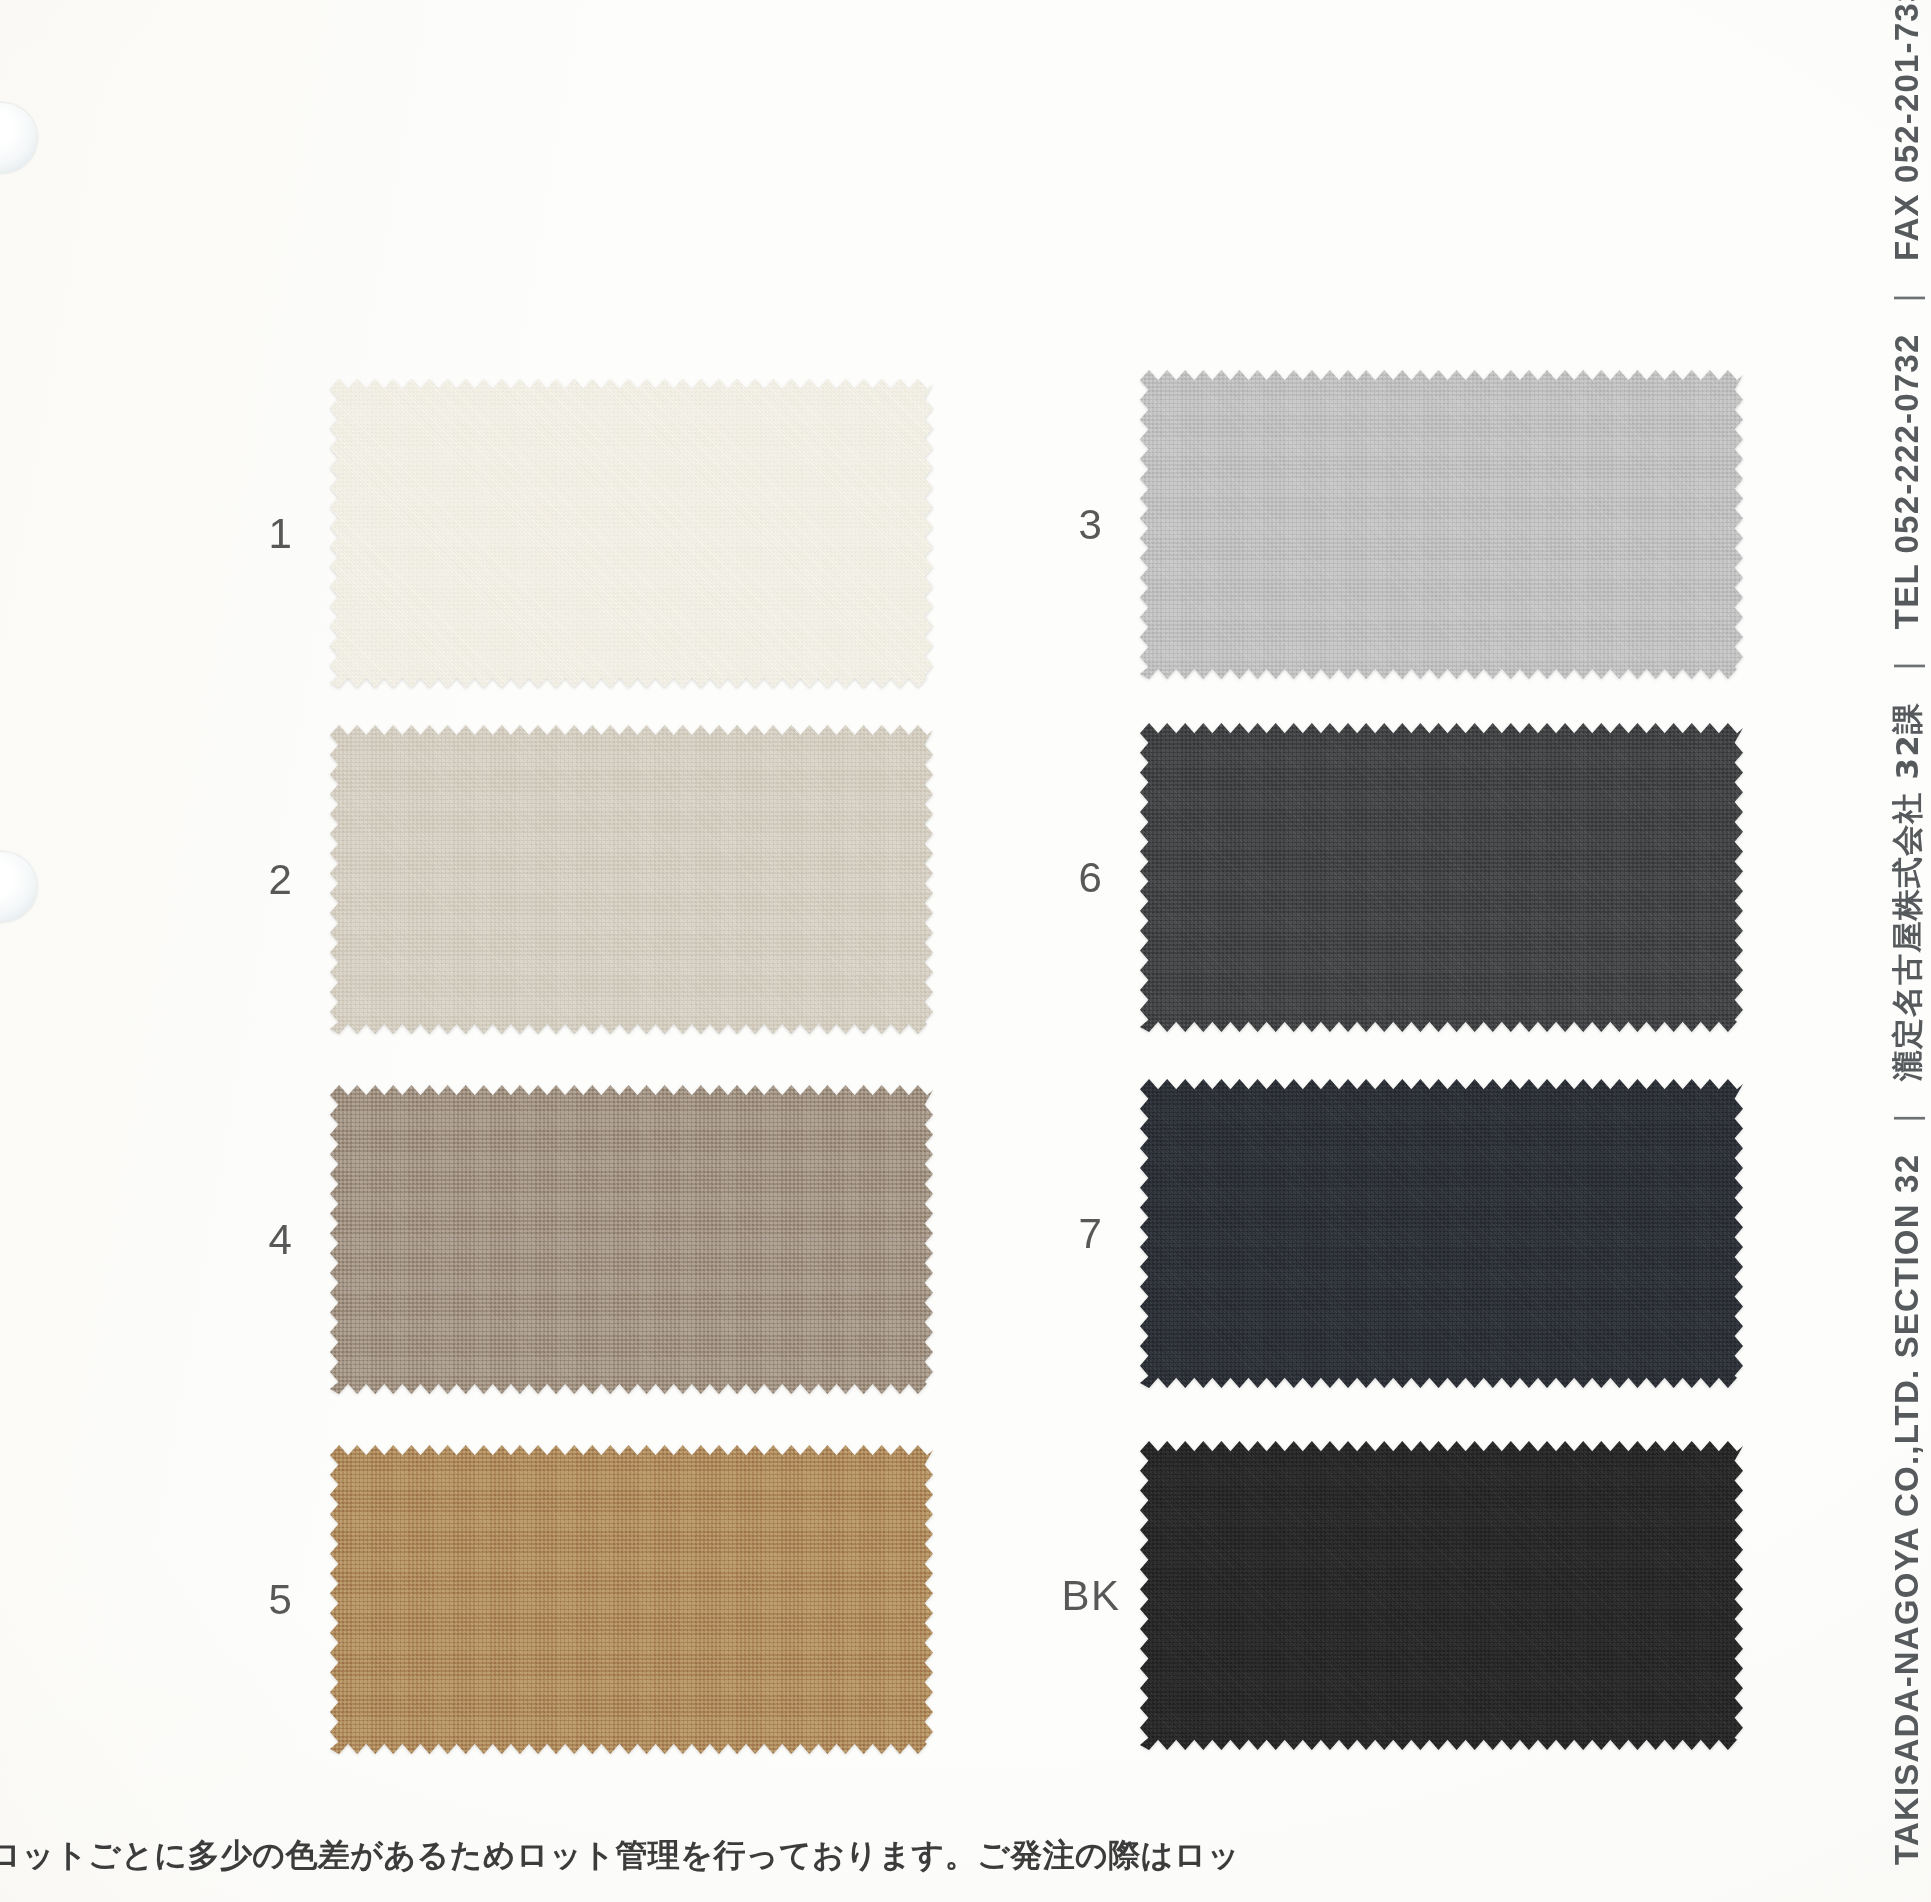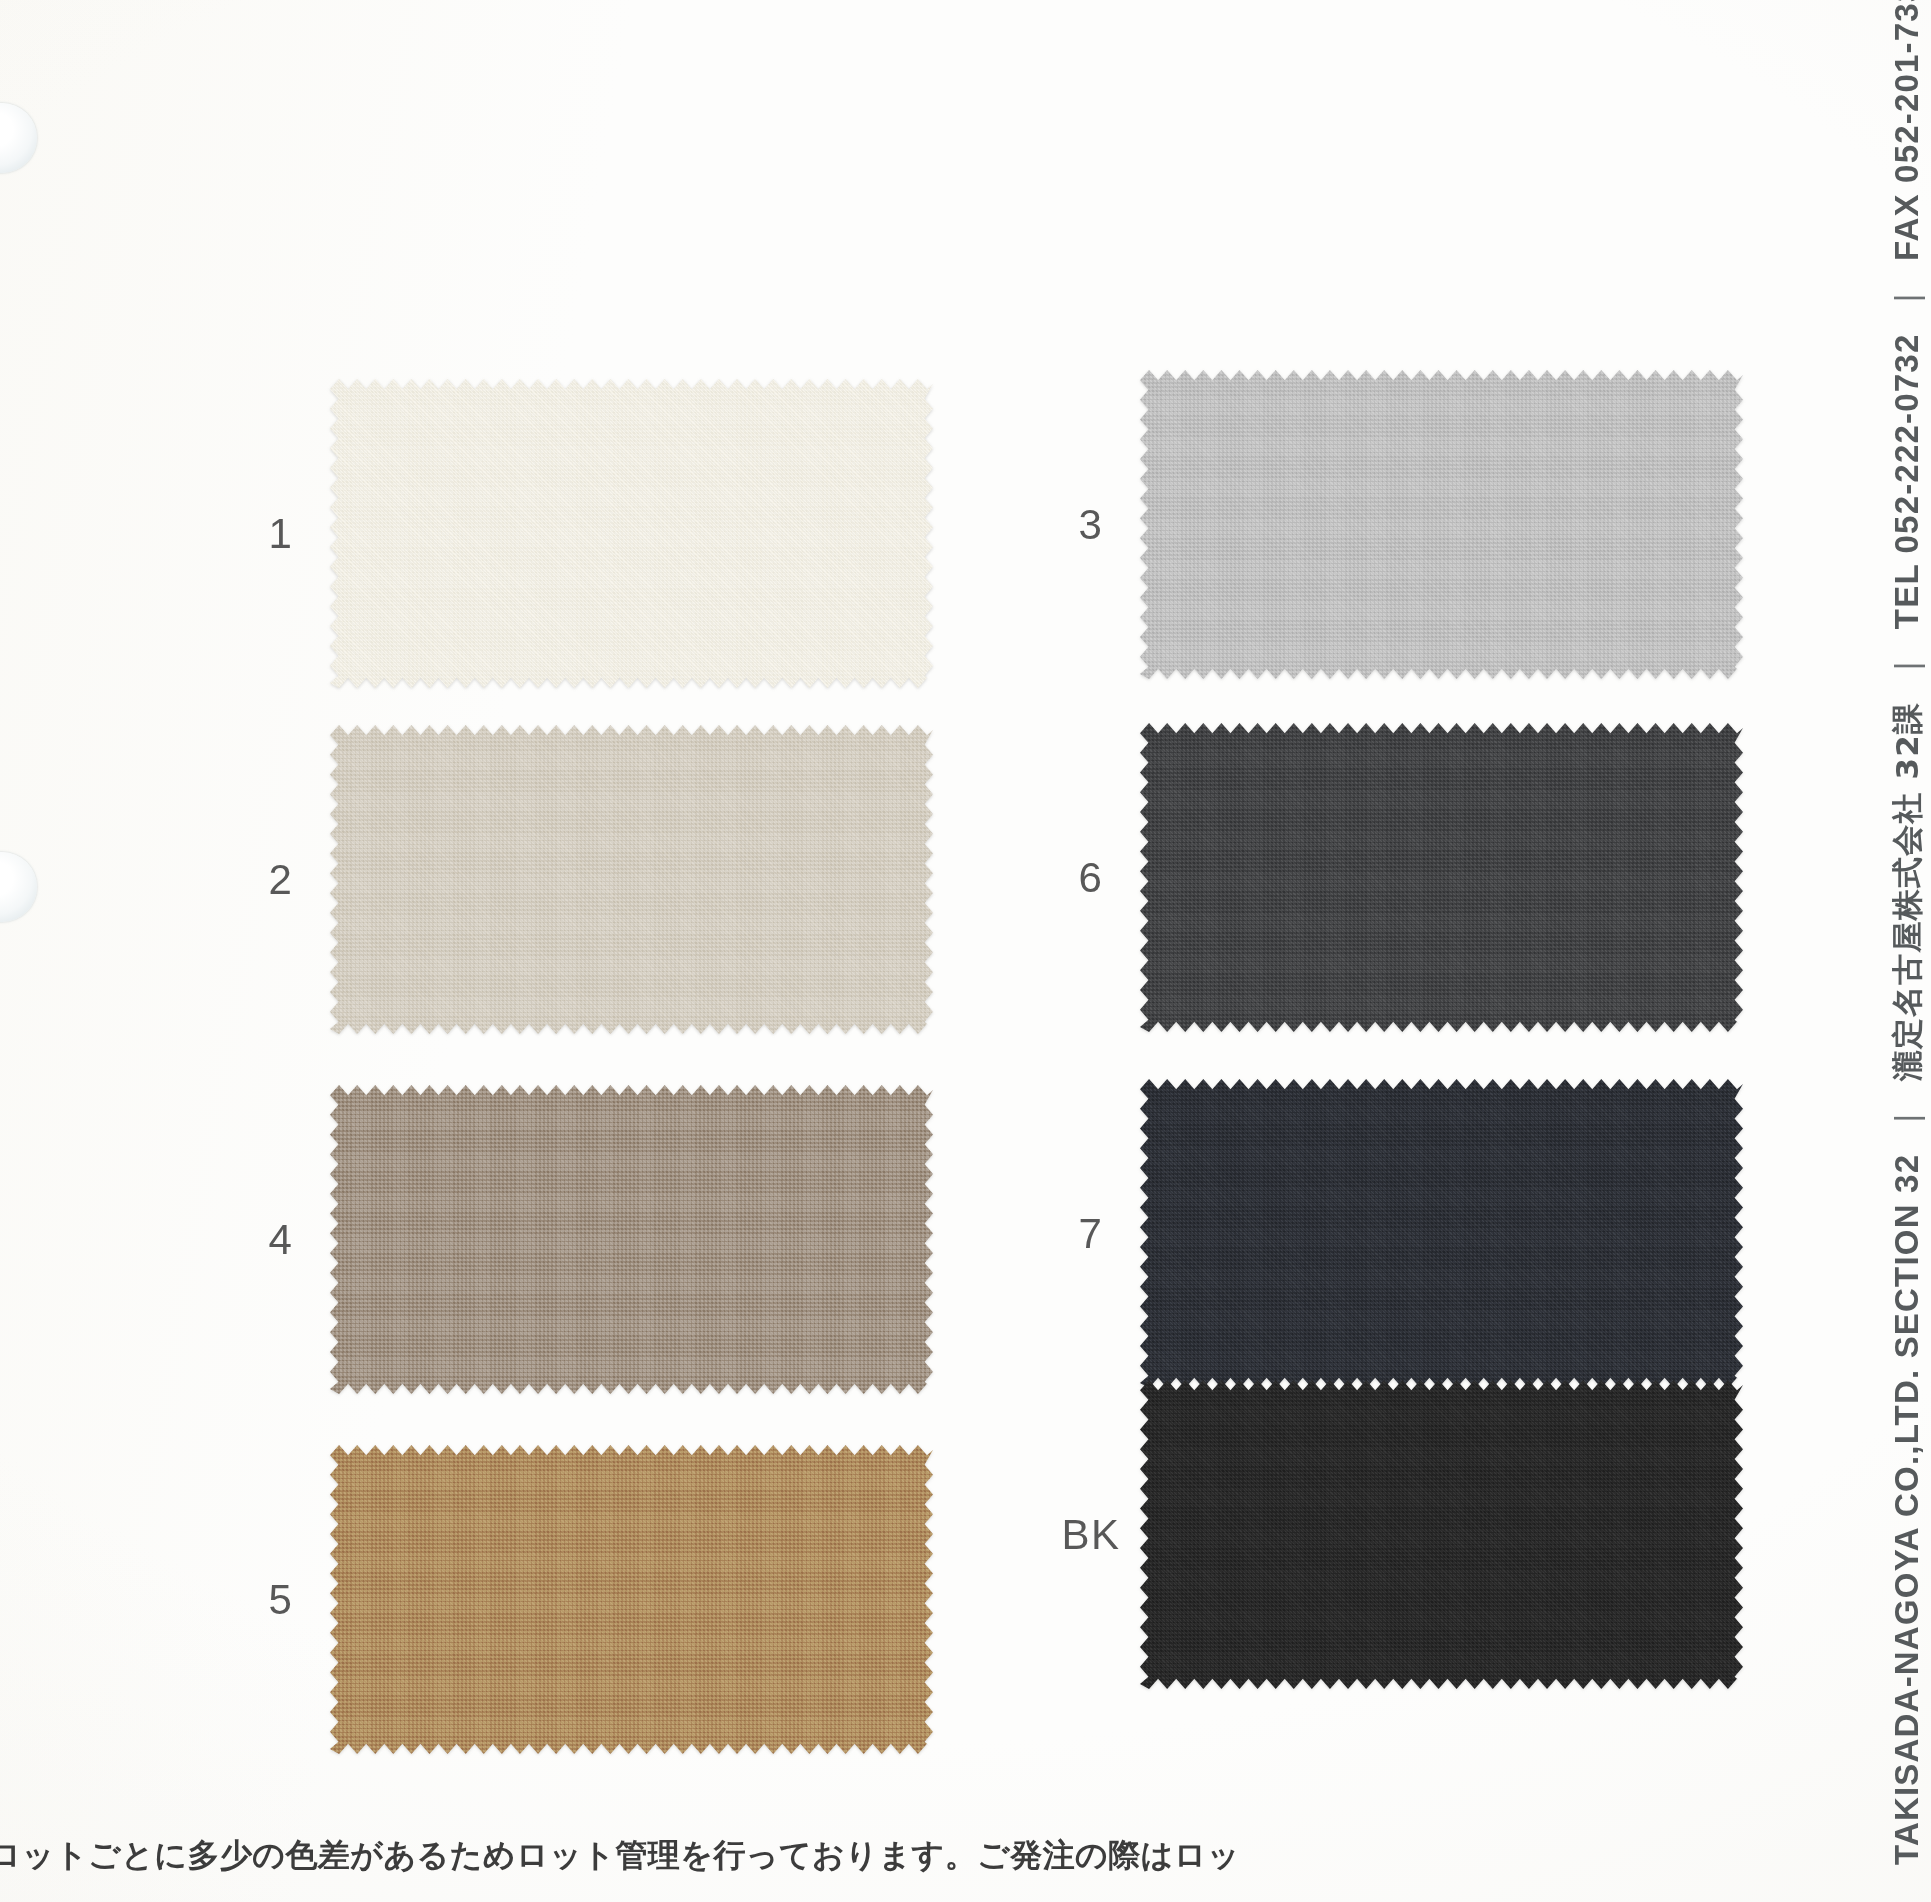--- a/index.html
+++ b/index.html
@@ -252,21 +252,21 @@
       </div>
     </div>
 
     <div class="swatch-row" style="top:1079px">
       <div class="swatch-label">7</div>
       <div class="swatch-wrap">
         <div class="swatch" style="background:#2b2e35"></div>
       </div>
     </div>
 
-    <div class="swatch-row" style="top:1380px">
+    <div class="swatch-row" style="top:1441px">
       <div class="swatch-label">BK</div>
       <div class="swatch-wrap">
         <div class="swatch" style="background:#262626"></div>
       </div>
     </div>
 
   </div>
 
   <div id="side-info">
     <div id="side-info-text">

